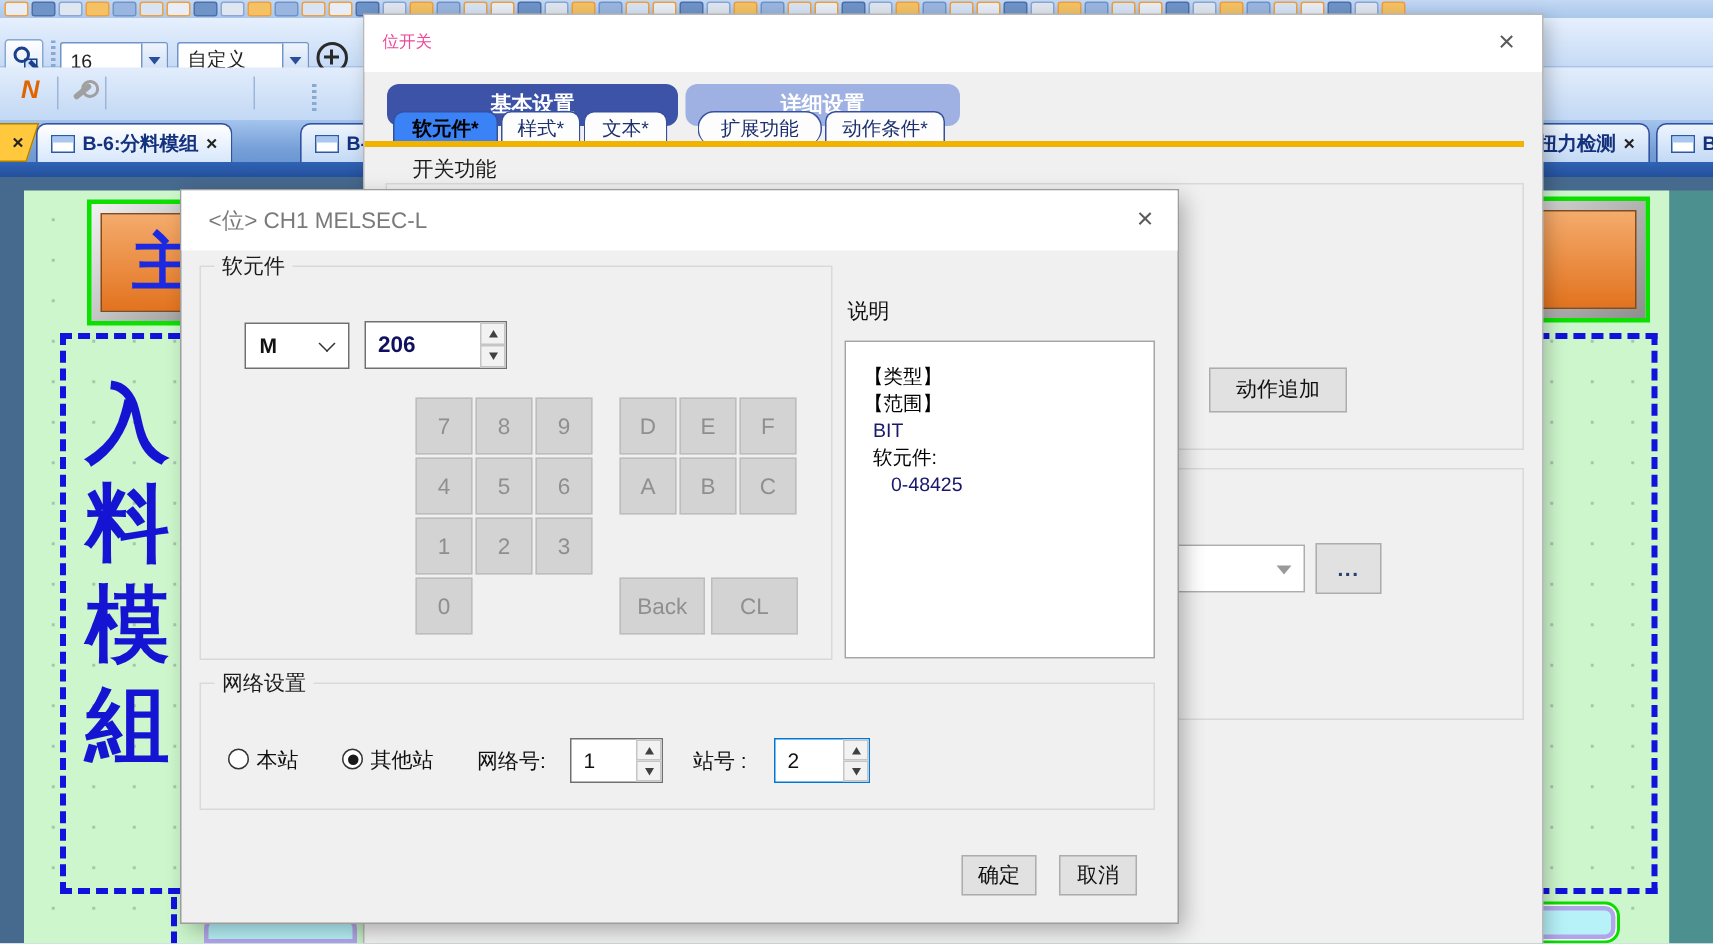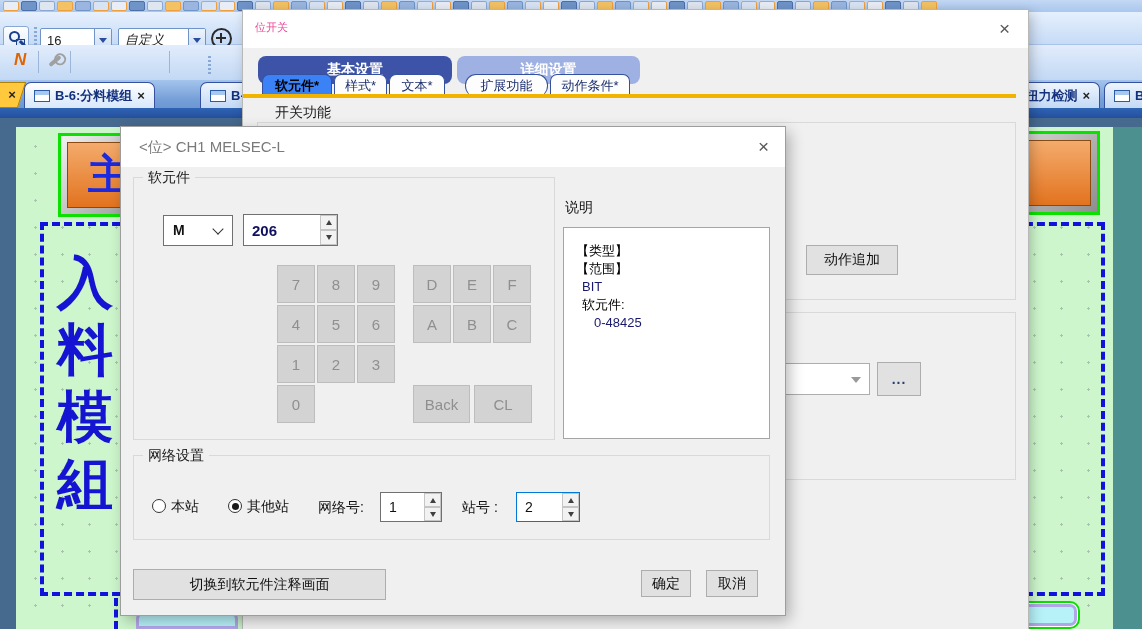--- a/index.html
+++ b/index.html
@@ -206,21 +206,21 @@
       <span class="mag-circle"></span>
       <span class="mag-handle"></span>
     </div>
     <div class="grip-dots" style="left:34px;"></div>
     <div class="combo-tb" style="left:40px; top:16px; width:72px;">
       <span>16</span>
       <span class="dd">
           <i class="tri-down"></i>
         </span>
     </div>
-    <div class="combo-tb" style="left:118px; top:16px; width:88px;font-style:italic;">
+    <div class="combo-tb" style="left:118px; top:16px; width:88px;">
       <span>自定义</span>
       <span class="dd">
           <i class="tri-down"></i>
         </span>
     </div>
     <div id="plus-zoom" class="abs"></div>
   </div>
 
   <div id="row3" class="abs">
     <span class="n-icon" style="left:14px; top:5px;">N</span>
@@ -428,23 +428,20 @@
       <span class="spin-col">
         <span class="spin-btn up">
             <i class="tri-u"></i>
           </span>
         <span class="spin-btn dn">
             <i class="tri-d"></i>
           </span>
       </span>
     </div>
 
-    <div class="win-btn" style="left:12px; top:442px; width:253px; height:31px;">
-      <span>切换到软元件注释画面</span>
-    </div>
     <div class="win-btn" style="left:520px; top:443px; width:50px; height:27px;">
       <span>确定</span>
     </div>
     <div class="win-btn" style="left:585px; top:443px; width:52px; height:27px;">
       <span>取消</span>
     </div>
   </div>
 
 </div>
 

